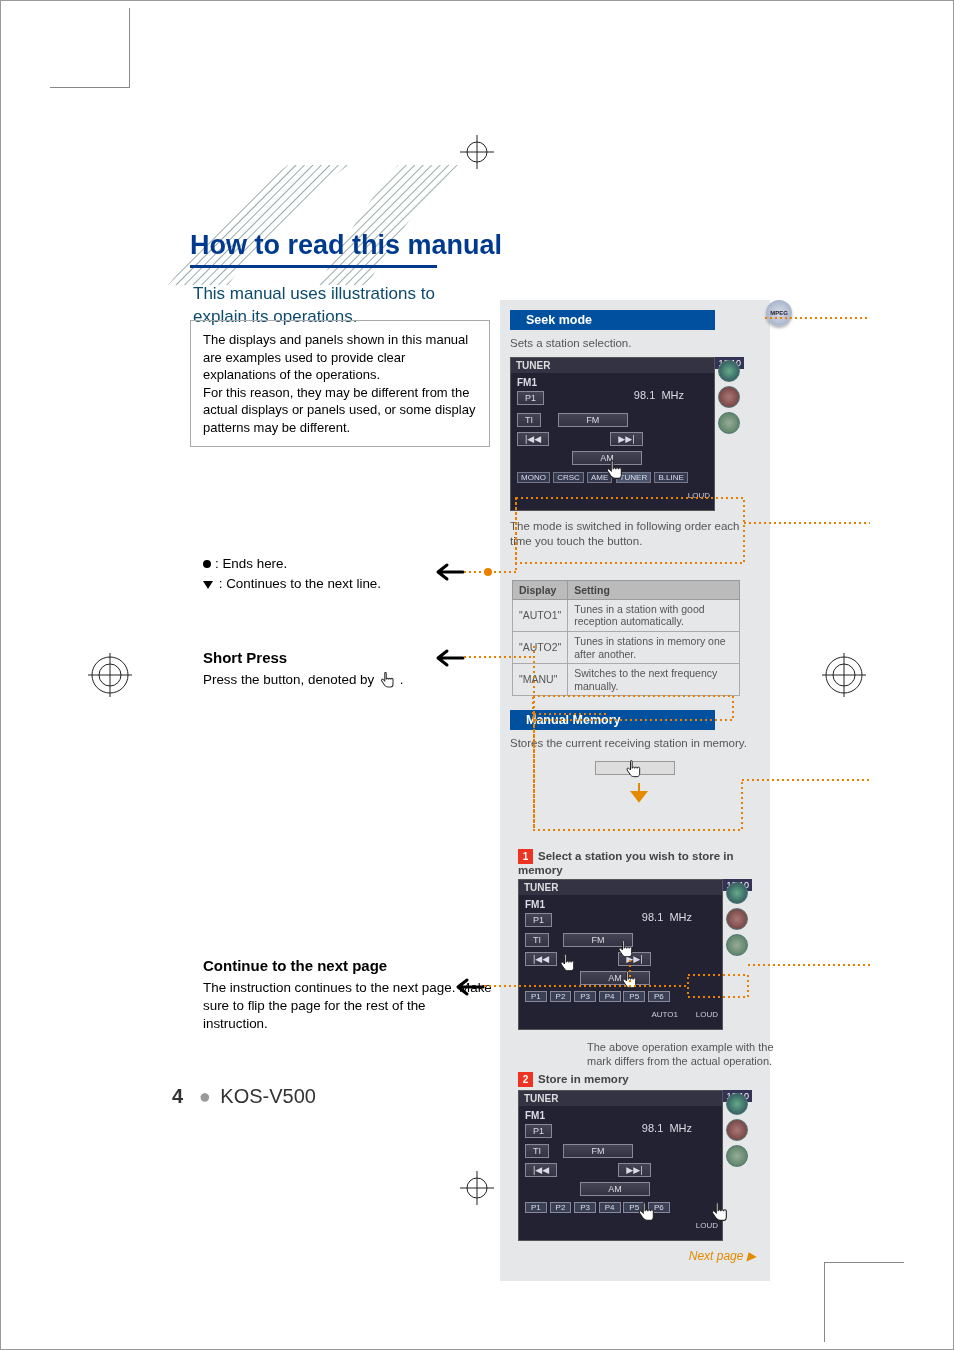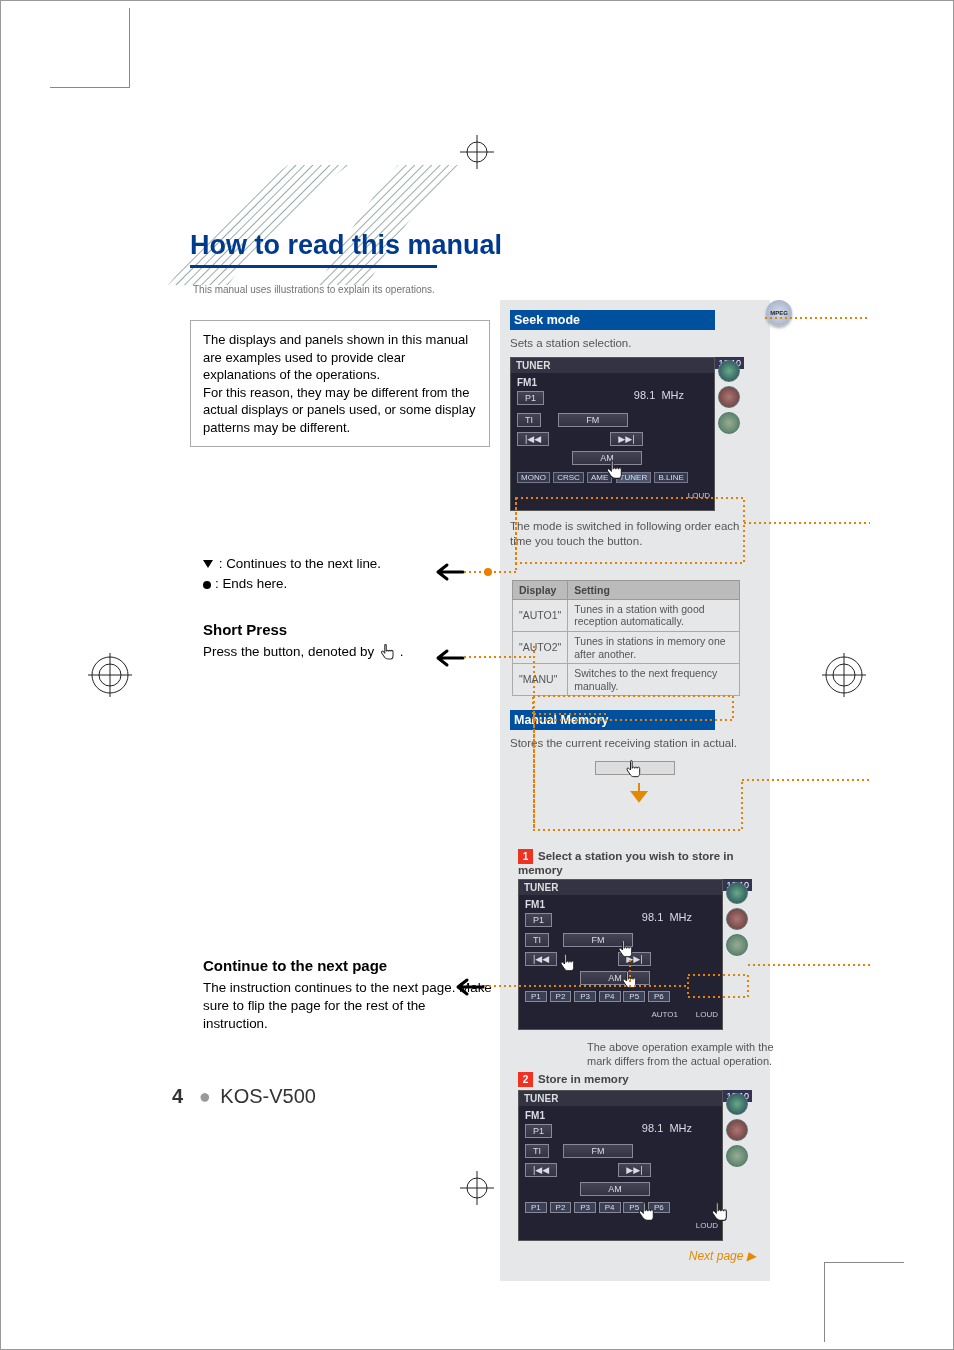--- a/index.html
+++ b/index.html
@@ -13,37 +13,37 @@
   .reg-left { position:absolute; left:88px; top:50%; transform:translateY(-50%); }
   .reg-right { position:absolute; right:88px; top:50%; transform:translateY(-50%); }
   .reg svg { display:block; }
 
   .hatch { position:absolute; }
   .hatch svg { display:block; }
 
   .title { position:absolute; left:190px; top:230px; font-size:27px; font-weight:bold; color:#003a8f; }
   .title-underline { position:absolute; left:190px; top:265px; width:247px; height:3px; background:#003a8f; }
 
-  .intro { position:absolute; left:193px; top:283px; font-size:10px; line-height:1.35; width:280px; color:#737373; }
+  .intro { position:absolute; left:193px; top:283px; font-size:17px; line-height:1.35; width:280px; color:#0c4a6e; }
 
   .disclaimer-box { position:absolute; left:190px; top:320px; width:300px; border:1px solid #aaa; padding:10px 12px; font-size:13px; line-height:1.35; }
 
   .left-note { position:absolute; width:290px; font-size:13.4px; line-height:1.35; }
   .ln-symbols { left:203px; top:555px; }
   .ln-symbols .row { margin-bottom:2px; }
-  .ln-short { left:203px; top:620px; }
+  .ln-short { left:203px; top:648px; }
   .ln-short .h { font-weight:bold; font-size:15px; margin-bottom:3px; }
   .ln-cont { left:203px; top:956px; }
   .ln-cont .h { font-weight:bold; font-size:15px; margin-bottom:3px; }
 
   .left-arrow { position:absolute; }
   .left-arrow svg { display:block; }
 
   .right-panel { position:absolute; left:500px; top:300px; width:270px; background:#e6e7e8; padding:10px 10px 18px 10px; }
-  .sec-head { background:#0050a0; color:#fff; font-weight:bold; font-size:12.5px; padding:3px 4px; width:205px; margin-bottom:6px; }
+  .sec-head { background:#0050a0; color:#fff; font-weight:bold; font-size:12.5px; padding:3px 16px; width:205px; margin-bottom:6px; }
   .sec-text { font-size:11.5px; color:#555; line-height:1.3; margin-bottom:6px; }
 
   .screenshot { background:#223; border:1px solid #555; width:205px; font-family: Arial; color:#dcdce6; position:relative; margin-bottom:8px; }
   .screenshot .titlebar { background:#334; font-size:10px; font-weight:bold; padding:2px 5px; color:#ddd; }
   .screenshot .body { padding:4px 17px 8px 6px; font-size:10px; position:relative; min-height:72px; }
   .screenshot .btn { display:inline-block; border:1px solid #889; background:linear-gradient(#445,#334); padding:1px 7px; font-size:9px; margin:1px 0; }
   .screenshot .btn-wide { width:70px; text-align:center; }
   .screenshot .freq { position:absolute; right:30px; top:16px; font-size:11px; text-align:right; }
   .screenshot .side-icons { position:absolute; right:-28px; top:2px; width:24px; }
   .screenshot .side-icons .ic { width:22px; height:22px; border-radius:50%; background:radial-gradient(#6a8,#245); margin-bottom:4px; border:1px solid #577; }
@@ -150,22 +150,22 @@
 <div class="title-underline"></div>
 
 <div class="intro">This manual uses illustrations to explain its operations.</div>
 
 <div class="disclaimer-box">
   <span style="white-space:pre-line;">The displays and panels shown in this manual are examples used to provide clear explanations of the operations.
 For this reason, they may be different from the actual displays or panels used, or some display patterns may be different.</span>
 </div>
 
 <div class="left-note ln-symbols">
+  <div class="row"><span class="circ"></span><span>: Ends here.</span></div>
   <div class="row"><span class="tri"></span> <span>: Continues to the next line.</span></div>
-  <div class="row"><span class="circ"></span><span>: Ends here.</span></div>
 </div>
 
 <div class="left-note ln-short">
   <div class="h">Short Press</div>
   <div>
     <span>Press the button, denoted by </span>
     <span class="hand-inline">
       <svg width="18" height="18" viewBox="0 0 24 24">
           <path d="M9 2v10l-2-2c-1-1-3 0-2 2l4 6c1 1 2 2 4 2h4c2 0 3-2 3-4v-6c0-2-3-2-3 0c0-2-3-2-3 0c0-2-3-2-3 0V2c0-2-2-2-2 0z" fill="none" stroke="#333" stroke-width="1.4"></path>
         </svg>
@@ -260,21 +260,21 @@
           <td>Tunes in stations in memory one after another.</td>
         </tr>
     <tr>
           <td>"MANU"</td>
           <td>Switches to the next frequency manually.</td>
         </tr>
   </tbody>
     </table>
 
   <div class="sec-head">Manual Memory</div>
-  <div class="sec-text">Stores the current receiving station in actual.</div>
+  <div class="sec-text">Stores the current receiving station in memory.</div>
 
   <div class="mini-diagram">
     <div class="bar"></div>
     <div style="position:absolute; left:48px; top:2px;" class="overlay-cursor">
       <svg width="20" height="22" viewBox="0 0 24 24">
           <path d="M9 2v10l-2-2c-1-1-3 0-2 2l4 6c1 1 2 2 4 2h4c2 0 3-2 3-4v-6c0-2-3-2-3 0c0-2-3-2-3 0c0-2-3-2-3 0V2c0-2-2-2-2 0z" fill="#fff" stroke="#222" stroke-width="1.2"></path>
         </svg>
     </div>
     <div class="arrow-down">
       <svg width="20" height="22">

